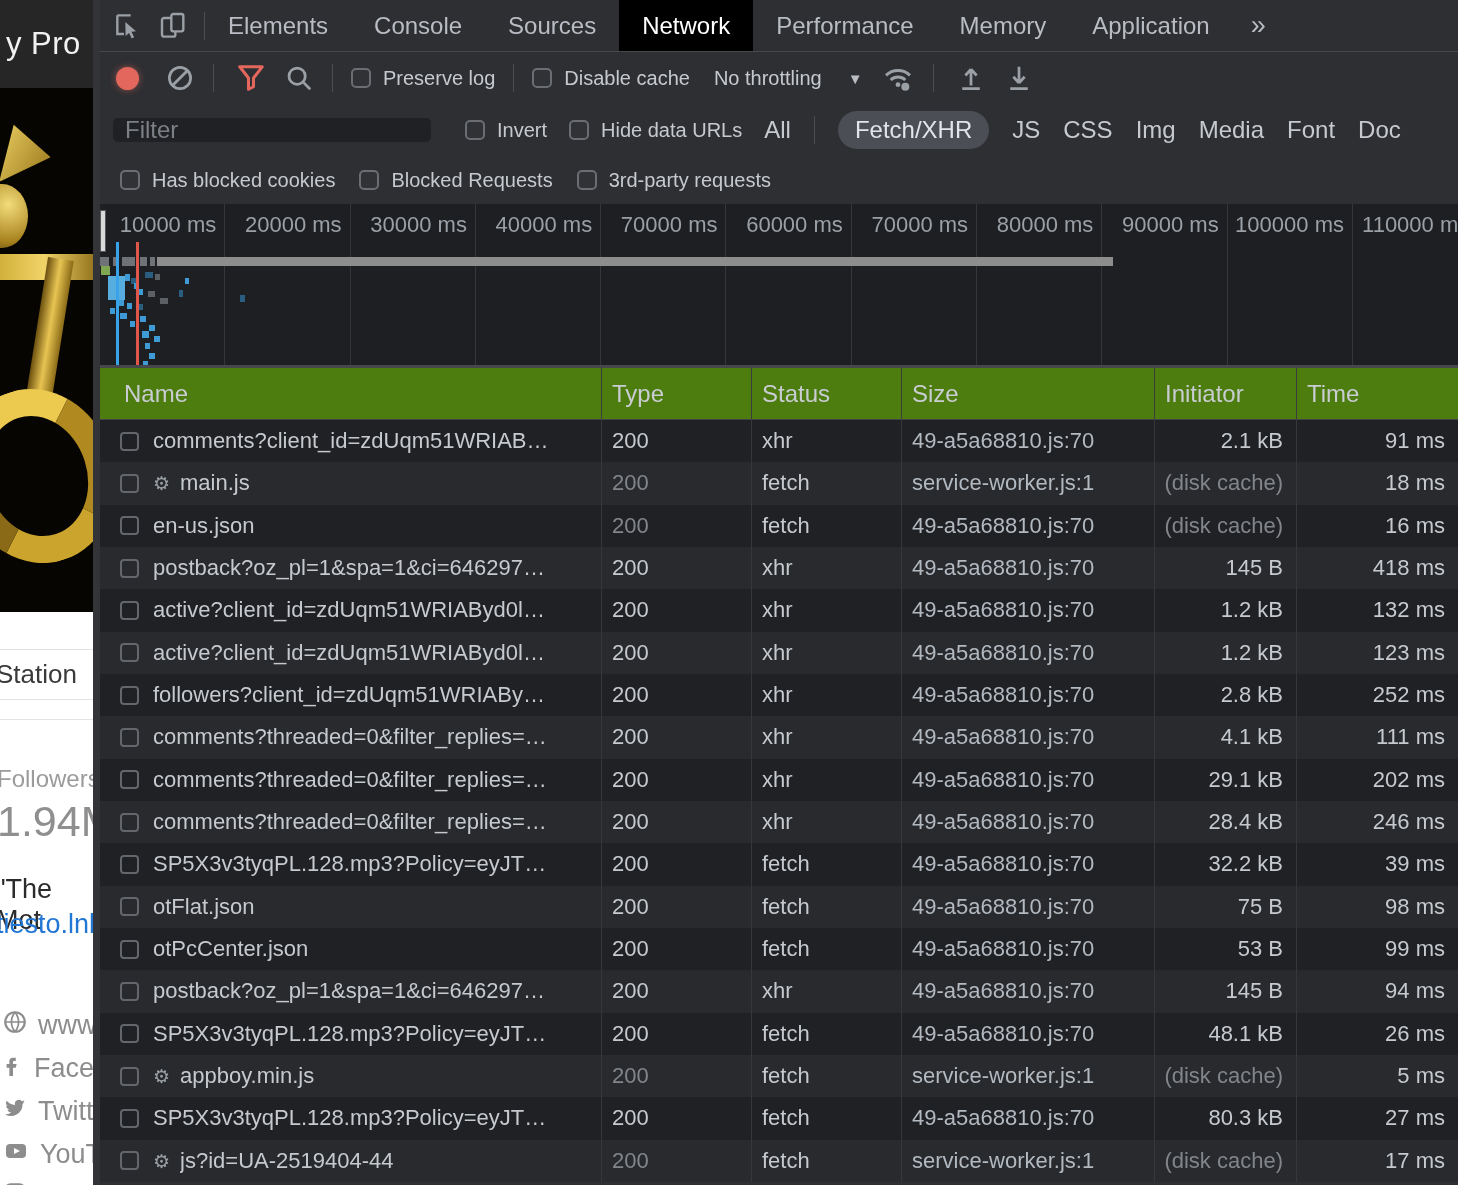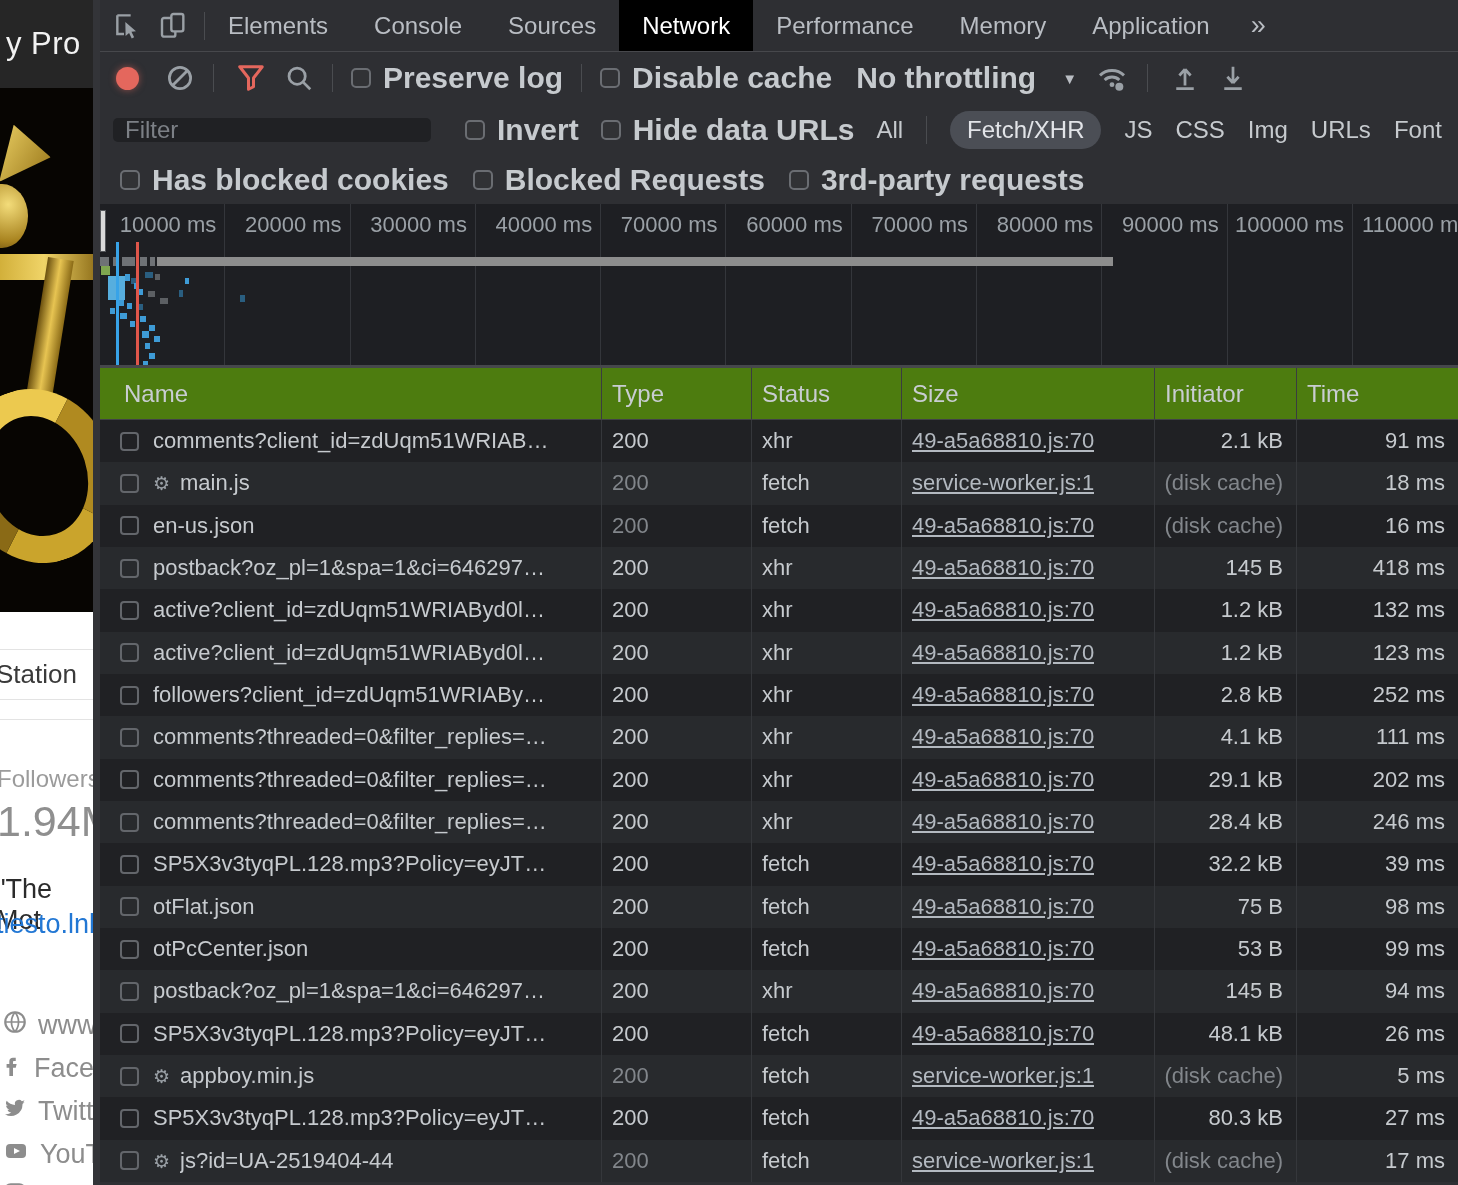--- a/index.html
+++ b/index.html
@@ -38,21 +38,21 @@
   .tabbar { height:52px; display:flex; align-items:stretch; border-bottom:1px solid #47484c; background:#2e2f33; }
   .tb-icons { display:flex; align-items:center; gap:14px; padding:0 14px 0 12px; }
   .tb-sep, .sep { width:1px; height:28px; background:#4a4c50; align-self:center; }
   .tab { display:flex; align-items:center; padding:0 23px; font-size:24px; color:#b9bdc3; cursor:default; }
   .tab.active { background:#000; color:#fff; }
   .tab-more { display:flex; align-items:center; padding:0 18px; font-size:27px; color:#b9bdc3; }
 
   
   .toolbar { height:52px; display:flex; align-items:center; gap:18px; padding:0 16px; background:#2e2f33; }
   .rec-dot { width:23px; height:23px; border-radius:50%; background:#e4675d; box-shadow:0 0 7px rgba(228,103,93,.55); }
-  .lbl { font-size:30px; color:#c6cace; white-space:nowrap;font-weight:bold; }
+  .lbl { font-size:20px; color:#c6cace; white-space:nowrap; }
   .cb { width:20px; height:20px; border:2px solid #6a6d72; border-radius:5px; background:#313235; flex:0 0 auto; }
   .check { display:flex; align-items:center; gap:12px; }
   .caret { font-size:15px; color:#b9bdc3; margin-left:14px; }
 
   
   .filterrow { height:52px; display:flex; align-items:center; padding:0 13px; gap:22px; background:#2e2f33; overflow:hidden; }
   .filter-input { width:318px; height:24px; background:#202124; border:none; border-radius:5px; color:#c6cace; font-size:24px; padding:0 12px; font-family:inherit; outline:none; }
   .filter-input::placeholder { color:#7c8086; }
   .type-list { display:flex; align-items:center; gap:23px; }
   .type-item { font-size:24px; color:#c6cace; white-space:nowrap; }
@@ -80,21 +80,21 @@
   .row { height:42.33px; }
   .row:nth-child(odd)  { background:#202124; }
   .row:nth-child(even) { background:#282a2d; }
   .row .cell { display:flex; align-items:center; font-size:22px; color:#c6cace; border-right:1px solid #35373b; padding-left:10px; overflow:hidden; white-space:nowrap; }
   .row .cell:last-child { border-right:none; }
   .cell.name { padding-left:20px; gap:14px; }
   .cell.name .nm { overflow:hidden; text-overflow:ellipsis; }
   .row .cb { width:19px; height:19px; border-radius:4px; border:2px solid #63666b; background:transparent; }
   .gear { font-family:"DejaVu Sans", sans-serif; font-size:19px; color:#9aa0a6; margin-right:-4px; }
   .cell.num { justify-content:flex-end; padding-right:13px; }
-  .init-link { color:#b3b9c0; text-decoration:underline; overflow:hidden; text-overflow:ellipsis; }
+  .init-link { color:#b3b9c0; overflow:hidden; text-overflow:ellipsis; }
   .dim { color:#82868b !important; }
 
   svg.gray { stroke:#9aa0a6; fill:none; }
 </style>
 </head>
 <body>
 
 <div class="app">
 
   <div class="page-strip">
@@ -237,21 +237,21 @@
         <span class="cb"></span>
         <span class="lbl">Hide data URLs</span>
       </div>
       <div class="type-list" id="type-filters">
           <div class="type-item">All</div>
           <div class="sep"></div>
           <div class="type-item active">Fetch/XHR</div>
           <div class="type-item">JS</div>
           <div class="type-item">CSS</div>
           <div class="type-item">Img</div>
-          <div class="type-item">URLs</div>
+          <div class="type-item">Media</div>
           <div class="type-item">Font</div>
           <div class="type-item">Doc</div>
         </div>
     </div>
 
     <div class="checkrow" id="filter-checks">
         <div class="check">
           <span class="cb"></span>
           <span class="lbl">Has blocked cookies</span>
         </div>

